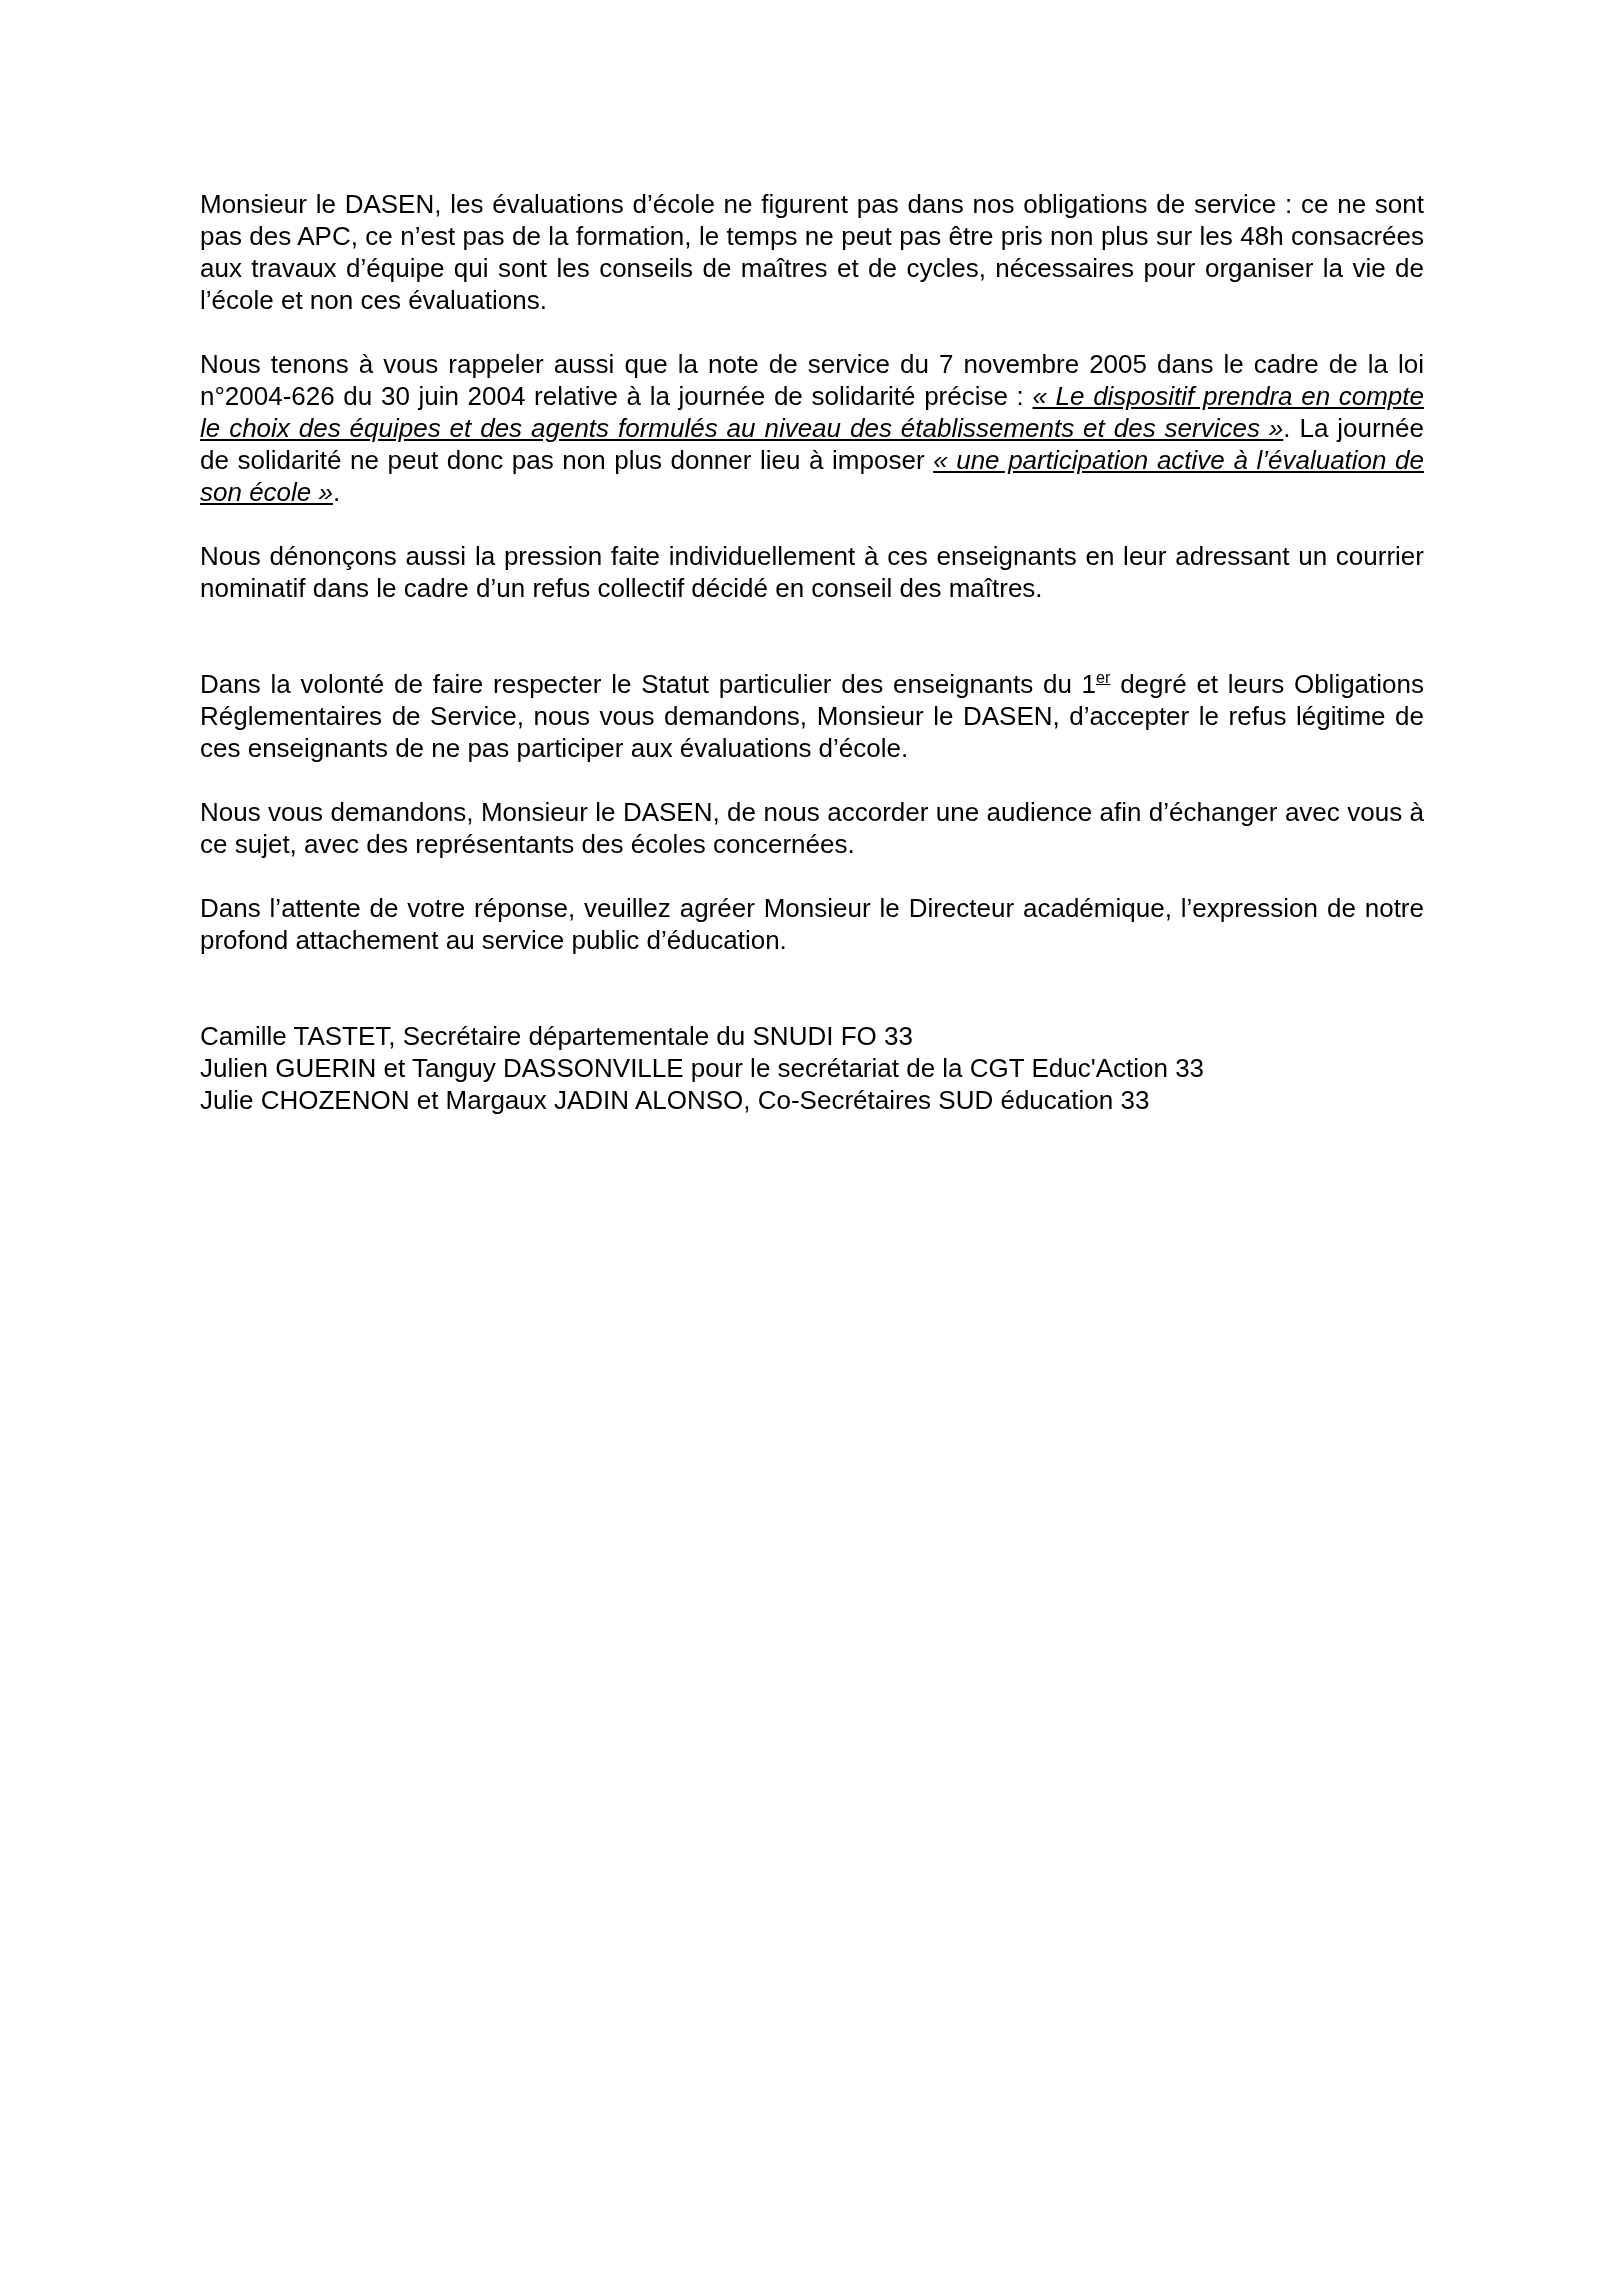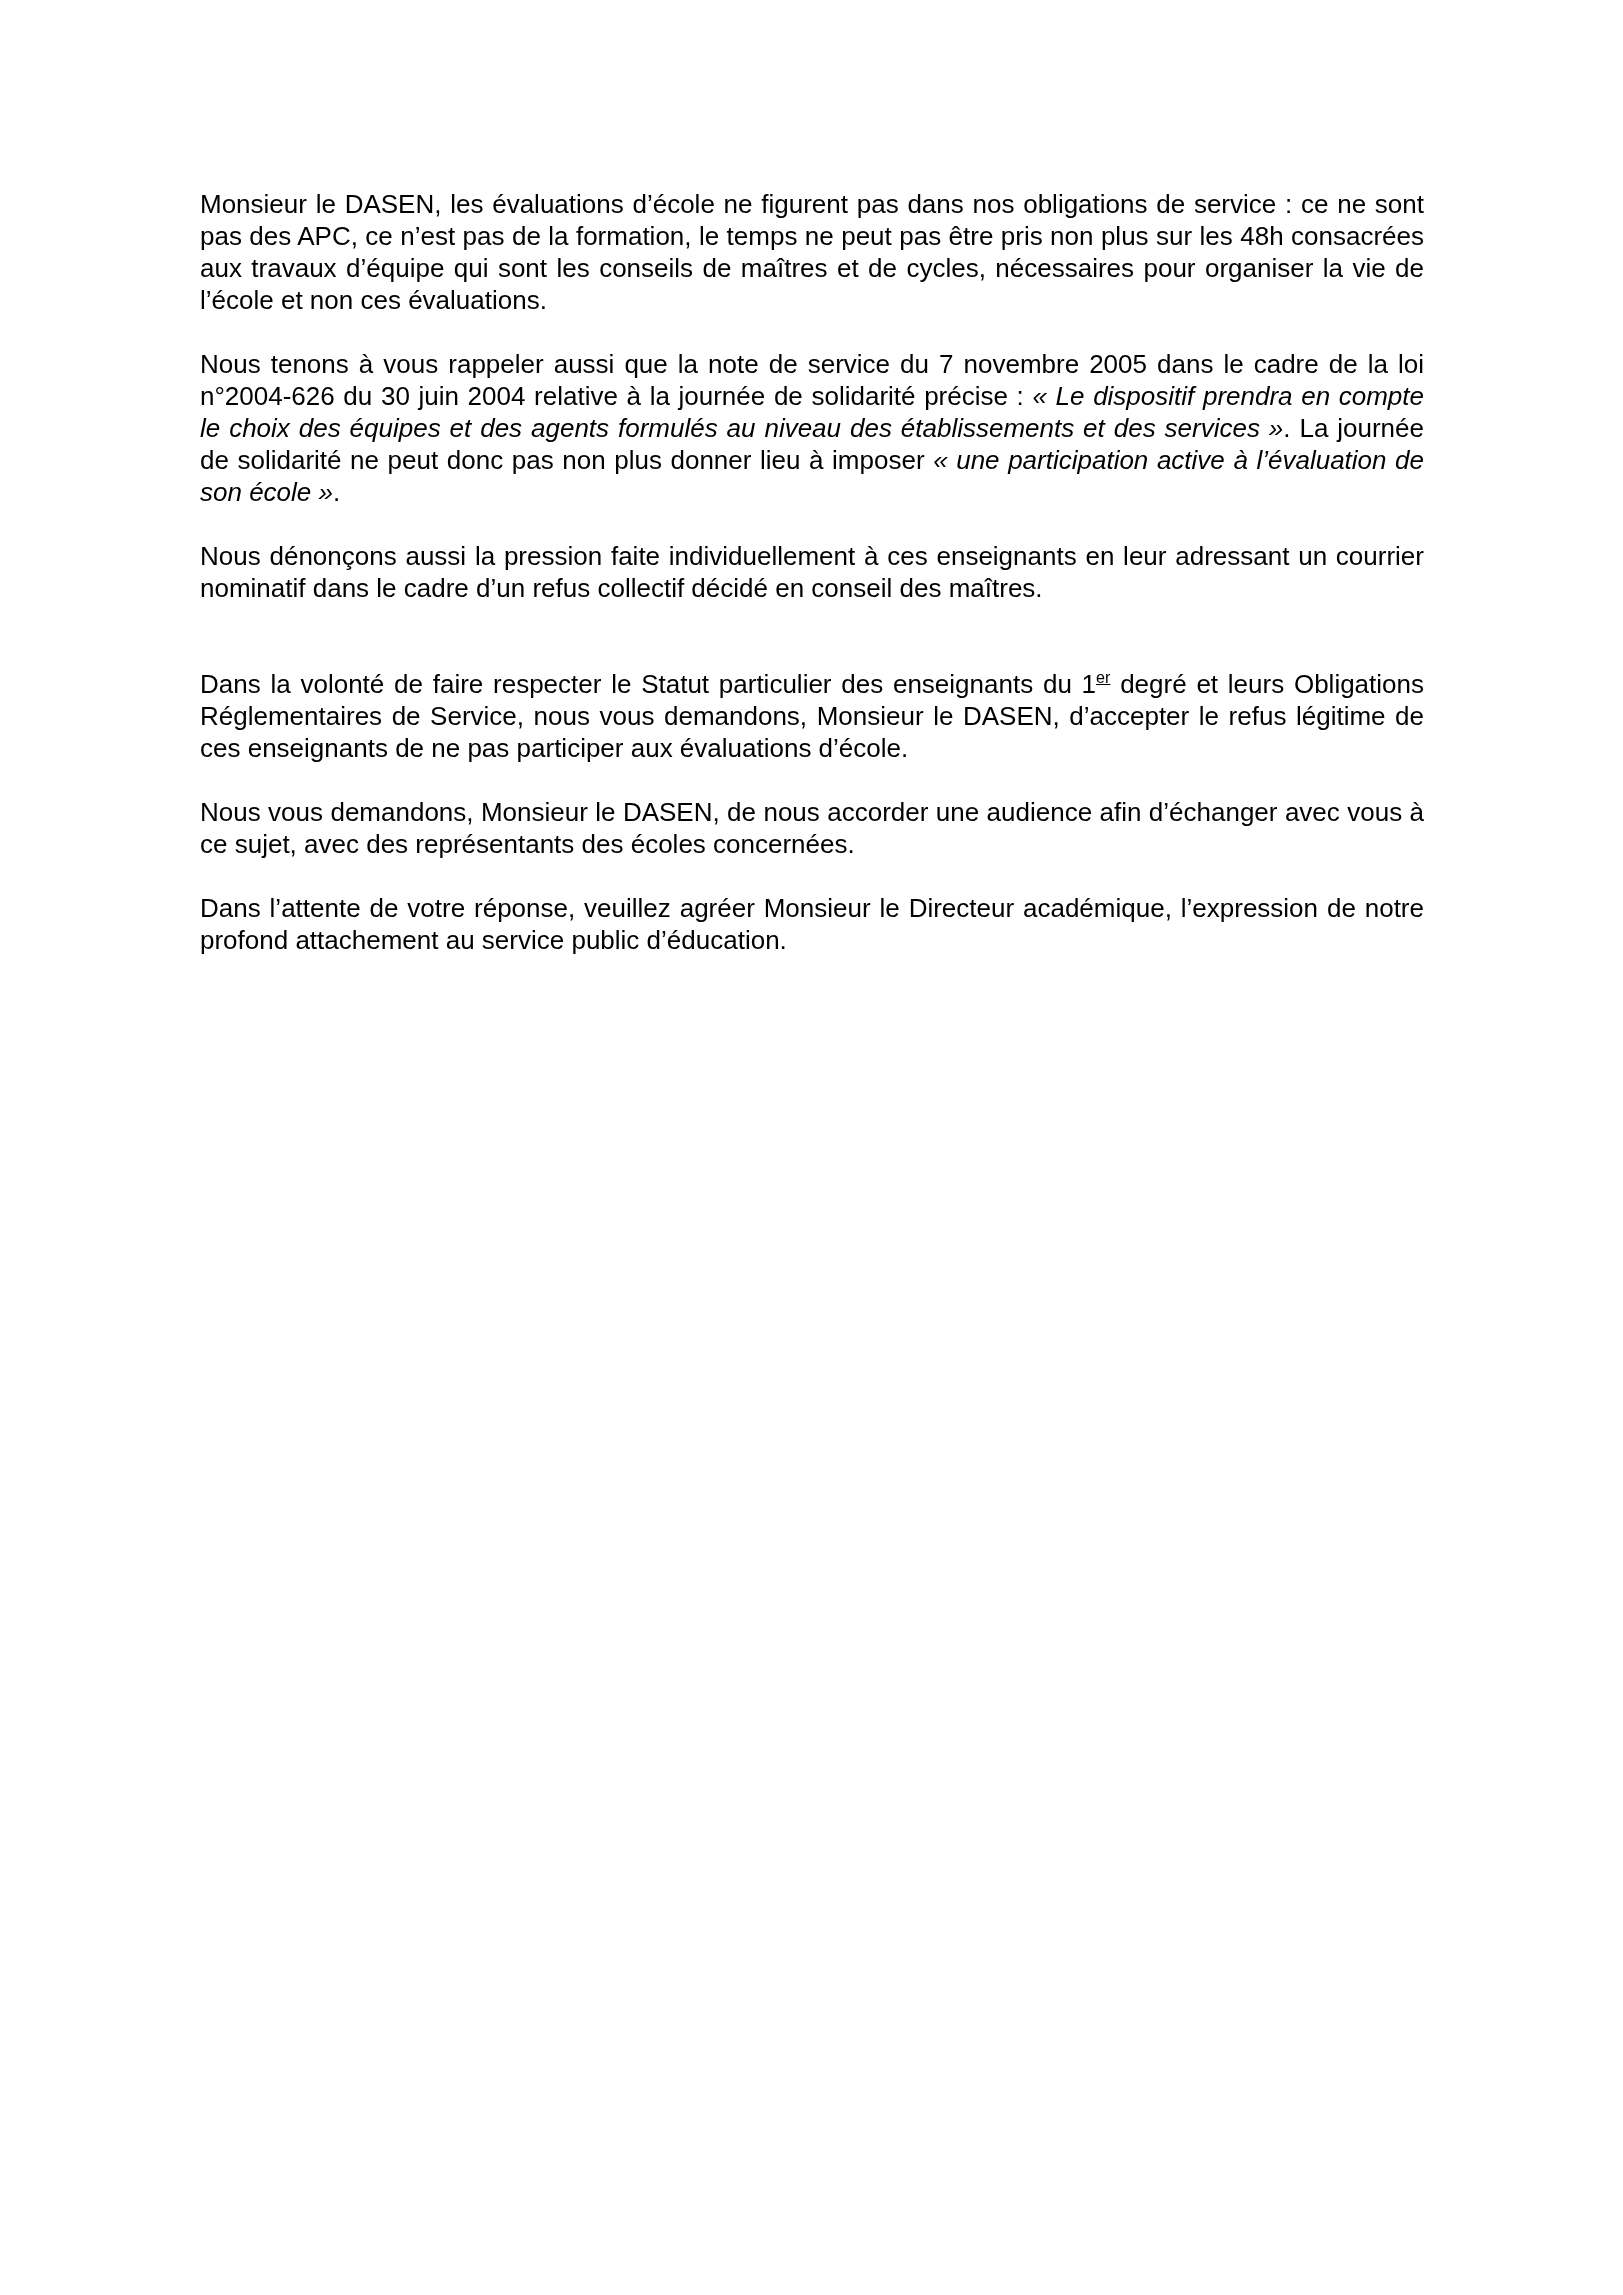--- a/index.html
+++ b/index.html
@@ -33,20 +33,21 @@
   }
   p.para {
     margin: 0 0 32px 0;
     text-align: justify;
   }
   p.para.extra-gap {
     margin-top: 64px; 
   }
   .italic {
     font-style: italic;
+    text-decoration: underline;
   }
   sup.sup-run {
     font-size: 0.62em;
     line-height: 0;
     vertical-align: super;
     text-decoration: underline;
   }
   .signatures {
     margin-top: 64px; 
     text-align: left;
@@ -67,16 +68,21 @@
     <p class="para"><span>Nous tenons à vous rappeler aussi que la note de service du 7 novembre 2005 dans le cadre de la loi n°2004-626 du 30 juin 2004 relative à la journée de solidarité précise : </span><span class="italic">« Le dispositif prendra en compte le choix des équipes et des agents formulés au niveau des établissements et des services »</span><span>. La journée de solidarité ne peut donc pas non plus donner lieu à imposer </span><span class="italic">« une participation active à l’évaluation de son école »</span><span>.</span></p>
 
     <p class="para"><span>Nous dénonçons aussi la pression faite individuellement à ces enseignants en leur adressant un courrier nominatif dans le cadre d’un refus collectif décidé en conseil des maîtres.</span></p>
 
     <p class="para extra-gap"><span>Dans la volonté de faire respecter le Statut particulier des enseignants du 1</span><sup class="sup-run">er</sup><span> degré et  leurs Obligations Réglementaires de Service, nous vous demandons, Monsieur le DASEN, d’accepter le refus légitime de ces enseignants de ne pas participer aux évaluations d’école.</span></p>
 
     <p class="para"><span>Nous vous demandons, Monsieur le DASEN, de nous accorder une audience afin d’échanger avec vous à ce sujet, avec des représentants des écoles concernées.</span></p>
 
     <p class="para"><span>Dans l’attente de votre réponse, veuillez agréer Monsieur le Directeur académique, l’expression de notre profond attachement au service public d’éducation.</span></p>
 
+    <div class="signatures">
+      <p class="sig-line">Camille TASTET, Secrétaire départementale du SNUDI FO 33</p>
+      <p class="sig-line">Julien GUERIN et Tanguy DASSONVILLE pour le secrétariat de la CGT Educ'Action 33</p>
+      <p class="sig-line">Julie CHOZENON et Margaux JADIN ALONSO, Co-Secrétaires SUD éducation 33</p>
+    </div>
 
   </div>
 </div>
 
 
 </body></html>

